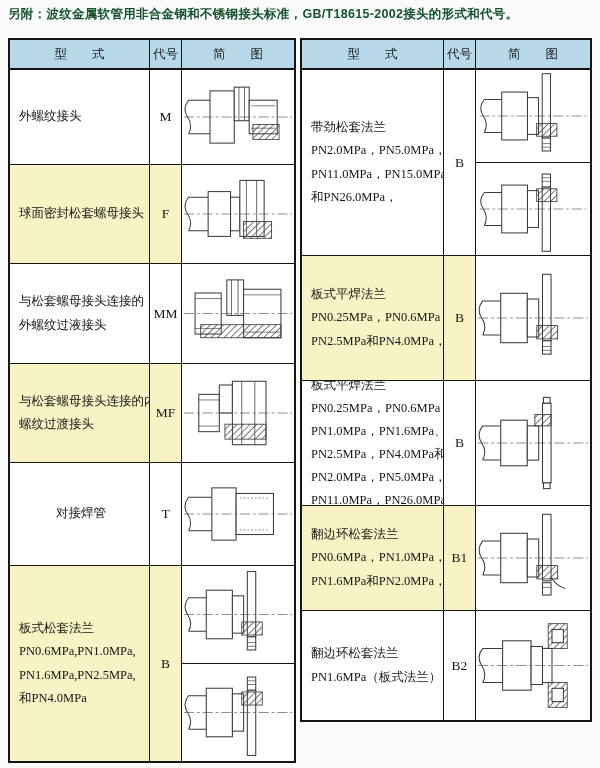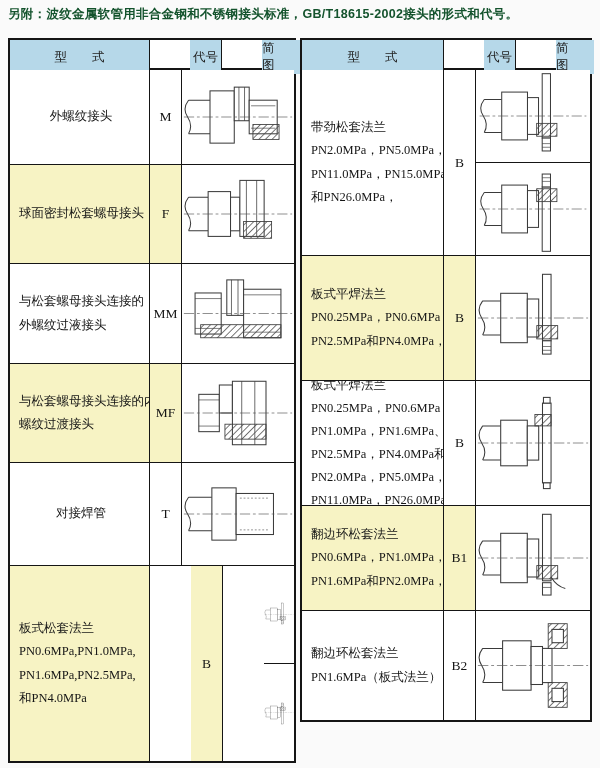--- a/index.html
+++ b/index.html
@@ -15,21 +15,20 @@
   }
   .tbl{
     position:absolute;top:38px;
     border:2px solid #151515;background:#fff;box-sizing:border-box;
   }
   #table-0{left:8px;width:288px;}
   #table-1{left:300px;width:292px;}
   .hrow{
     display:grid;height:30px;box-sizing:border-box;
     border-bottom:2px solid #151515;
-    gap:40px;
   }
   #table-0 .hrow, #table-0 .row{grid-template-columns:140px 32px 1fr;}
   #table-1 .hrow, #table-1 .row{grid-template-columns:142px 32px 1fr;}
   .hcell{
     display:flex;align-items:center;justify-content:center;
     font-size:12.5px;font-family:"Liberation Serif", serif;
     border-right:1px solid #151515;box-sizing:border-box;color:#222;
   }
   .hcell:last-child{border-right:none;}
   .row{display:grid;box-sizing:border-box;border-bottom:1px solid #151515;}
@@ -70,21 +69,21 @@
 
 <div class="page-title">另附：波纹金属软管用非合金钢和不锈钢接头标准，GB/T18615-2002接头的形式和代号。</div>
 
 <div class="tbl" id="table-0">
   <div class="hrow">
     <div class="hcell" style="background: rgb(182, 216, 233);">型　　式</div>
     <div class="hcell" style="background: rgb(182, 216, 233);">代号</div>
     <div class="hcell" style="background: rgb(182, 216, 233);">简　　图</div>
   </div>
   <div class="rows">
-      <div class="row" style="height: 95px; text-align: center;">
+      <div class="row" style="height: 95px;">
         <div class="cell type-cell">
           <div class="tline">外螺纹接头</div>
         </div>
         <div class="cell code-cell">M</div>
         <div class="cell diagram-cell">
           <div class="sub-diagram">
             <svg viewBox="0 0 120 100" preserveAspectRatio="xMidYMid meet" role="img">
               <path d="M 7 32 L 30 32 M 7 68 L 30 68 M 7 32 q -7 9 -1 18 q 6 9 1 18" fill="none" stroke="#3a3a3a" stroke-width="1.1"></path>
               <rect x="30" y="22" width="26" height="56" fill="#fff" stroke="#3a3a3a" stroke-width="1.1"></rect>
               <rect x="56" y="18" width="16" height="36" fill="#fff" stroke="#3a3a3a" stroke-width="1.1"></rect>
@@ -176,21 +175,21 @@
               <path d="M 7 32 L 32 32 M 7 68 L 32 68 M 7 32 q -7 9 -1 18 q 6 9 1 18" fill="none" stroke="#3a3a3a" stroke-width="1.1"></path>
               <rect x="32" y="22" width="26" height="56" fill="#fff" stroke="#3a3a3a" stroke-width="1.1"></rect>
               <rect x="58" y="28" width="40" height="44" fill="#fff" stroke="#3a3a3a" stroke-width="1.1"></rect>
               <line x1="62" y1="33" x2="94" y2="33" stroke="#3a3a3a" stroke-width="0.6" stroke-dasharray="2 2"></line>
               <line x1="62" y1="67" x2="94" y2="67" stroke="#3a3a3a" stroke-width="0.6" stroke-dasharray="2 2"></line>
               <line x1="2" y1="50" x2="118" y2="50" stroke="#555" stroke-width="0.7" stroke-dasharray="11 3 3 3"></line>
             </svg>
           </div>
         </div>
       </div>
-      <div class="row hl" style="height: 195px; gap: 41px;">
+      <div class="row hl" style="height: 195px;">
         <div class="cell type-cell">
           <div class="tline">板式松套法兰</div>
           <div class="tline">PN0.6MPa,PN1.0MPa,</div>
           <div class="tline">PN1.6MPa,PN2.5MPa,</div>
           <div class="tline">和PN4.0MPa</div>
         </div>
         <div class="cell code-cell">B</div>
         <div class="cell diagram-cell">
           <div class="sub-diagram">
             <svg viewBox="0 0 120 100" preserveAspectRatio="xMidYMid meet" role="img">

